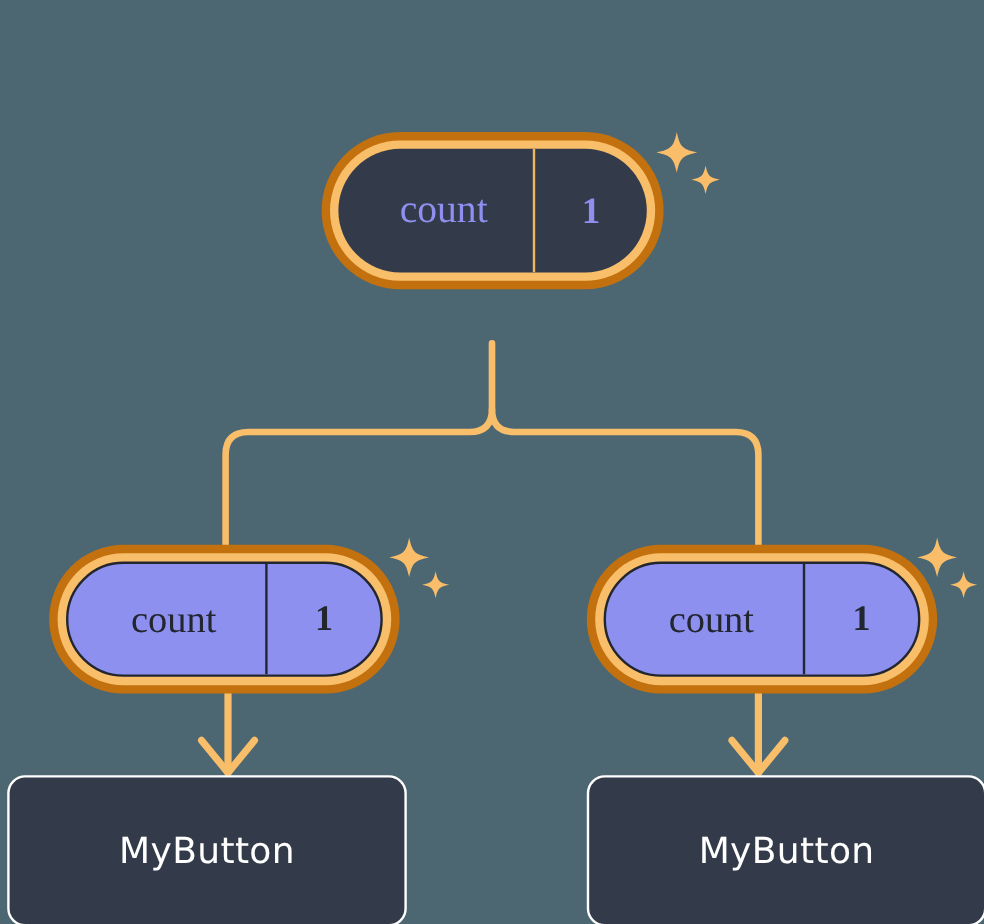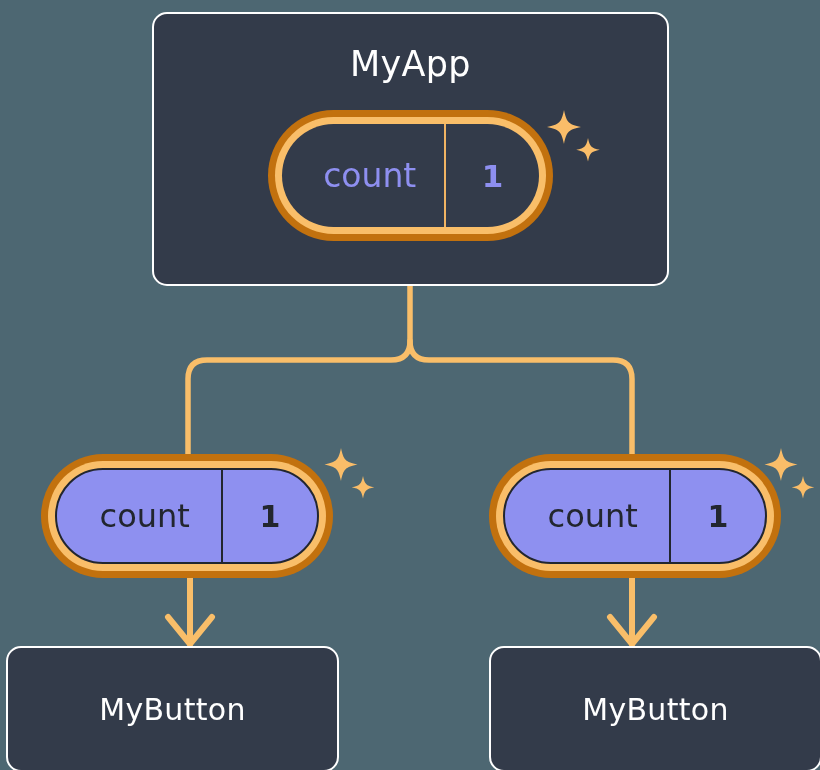--- a/index.html
+++ b/index.html
@@ -79,20 +79,21 @@
     padding: 7px;
     display: block;
   }
   .pill-inner-ring {
     box-sizing: border-box;
     border-radius: 999px;
     background: #f9be69;              
     padding: 7px;
     height: 100%;
     display: block;
+    font-family: Liberation Serif, serif;
   }
   .pill-body {
     box-sizing: border-box;
     border-radius: 999px;
     height: 100%;
     display: flex;
     align-items: stretch;
     overflow: hidden;
   }
   .pill-cell {
@@ -178,23 +179,20 @@
       <path d="M190,578 L190,644"></path>
       <path d="M168,617 L190,644 L212,617"></path>
     </g>
 
     <g fill="none" stroke="#f9be69" stroke-width="6" stroke-linecap="round" stroke-linejoin="round">
       <path d="M632,578 L632,644"></path>
       <path d="M610,617 L632,644 L654,617"></path>
     </g>
   </svg>
 
-  <div class="card" id="app-card">
-    <div class="card-title">MyApp</div>
-  </div>
 
   <div class="pill-wrap" id="pill-app">
     <div class="pill pill-dark">
       <div class="pill-inner-ring">
         <div class="pill-body">
           <div class="pill-cell pill-key">count</div>
           <div class="pill-divider"></div>
           <div class="pill-cell pill-value">1</div>
         </div>
       </div>

